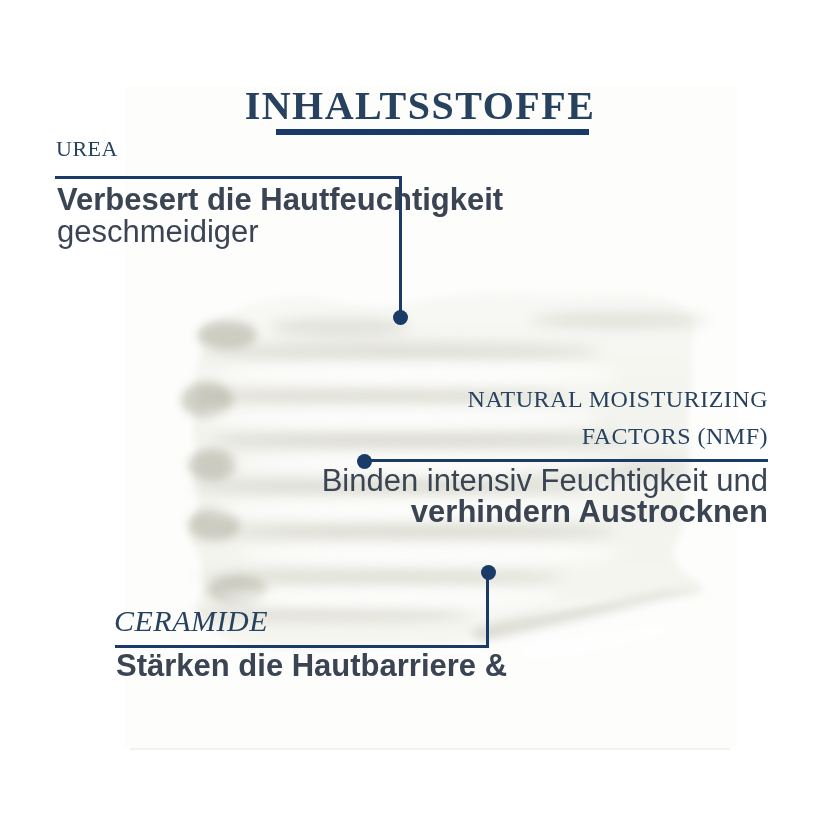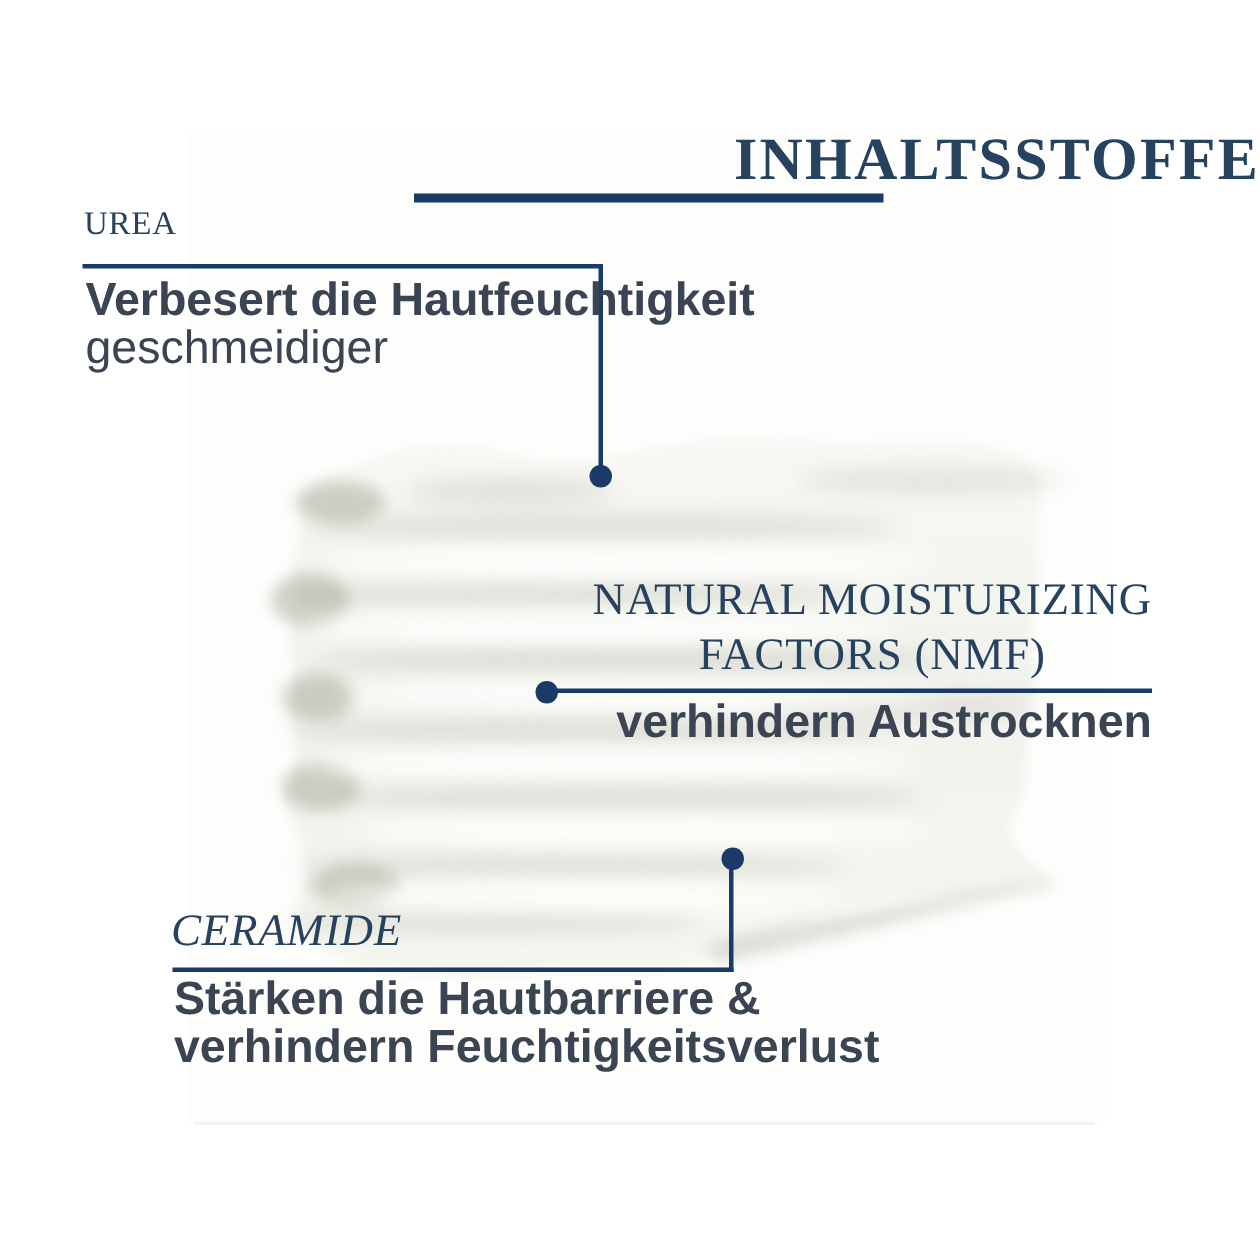--- a/index.html
+++ b/index.html
@@ -8,41 +8,41 @@
     width:840px;height:840px;
     overflow:hidden;
     background:var(--background,#ffffff);
     font-family:"Liberation Sans", sans-serif;
   }
   .smear{position:absolute;left:0;top:0;}
 
   
   .page-title{
     position:absolute;left:0;right:0;top:82px;
-    text-align:right;
+    text-align:center;
     font-family:"Liberation Serif", serif;
     font-weight:bold;
     font-size:40px;
     letter-spacing:1.5px;
     color:var(--heading_text,#27425f);
   }
   .title-bar{
     position:absolute;left:276px;top:129px;width:313px;height:6px;
     background:var(--navy,#1a3a67);
   }
   .sec-heading{
     position:absolute;
     font-family:"Liberation Serif", serif;
     font-weight:normal;
     color:var(--heading_text,#27425f);
     letter-spacing:0.5px;
     white-space:nowrap;
   }
   .urea-heading{left:56px;top:136px;font-size:22px;}
-  .nmf-heading{right:72px;top:381px;font-size:30px;line-height:37px;text-align:center;}
+  .nmf-heading{right:72px;top:381px;font-size:24px;line-height:37px;text-align:right;}
   .ceramide-heading{left:114px;top:604px;font-size:30px;font-style:italic;}
 
   .body-text{
     position:absolute;
     font-size:31px;
     line-height:31.5px;
     color:var(--body_text,#3b4453);
     white-space:nowrap;
   }
   .urea-body{left:57px;top:184px;}
@@ -170,28 +170,28 @@
   </div>
 
   <div>
     <div class="sec-heading nmf-heading">
       <div>NATURAL MOISTURIZING</div>
       <div>FACTORS (NMF)</div>
     </div>
     <div class="cline nmf-hline"></div>
     <div class="cdot nmf-dot"></div>
     <div class="body-text nmf-body">
+      <div>Binden intensiv Feuchtigkeit und</div>
       <div class="b">verhindern Austrocknen</div>
     </div>
   </div>
 
   <div>
     <div class="cdot ceramide-dot"></div>
     <div class="cline ceramide-vline"></div>
     <div class="cline ceramide-hline"></div>
     <div class="sec-heading ceramide-heading">CERAMIDE</div>
     <div class="body-text ceramide-body">
       <div class="b">Stärken die Hautbarriere &amp;</div>
-      <div class="b">verhindern Feuchtigkeitsverlust</div>
     </div>
   </div>
 
 </div>
 
 </body></html>

